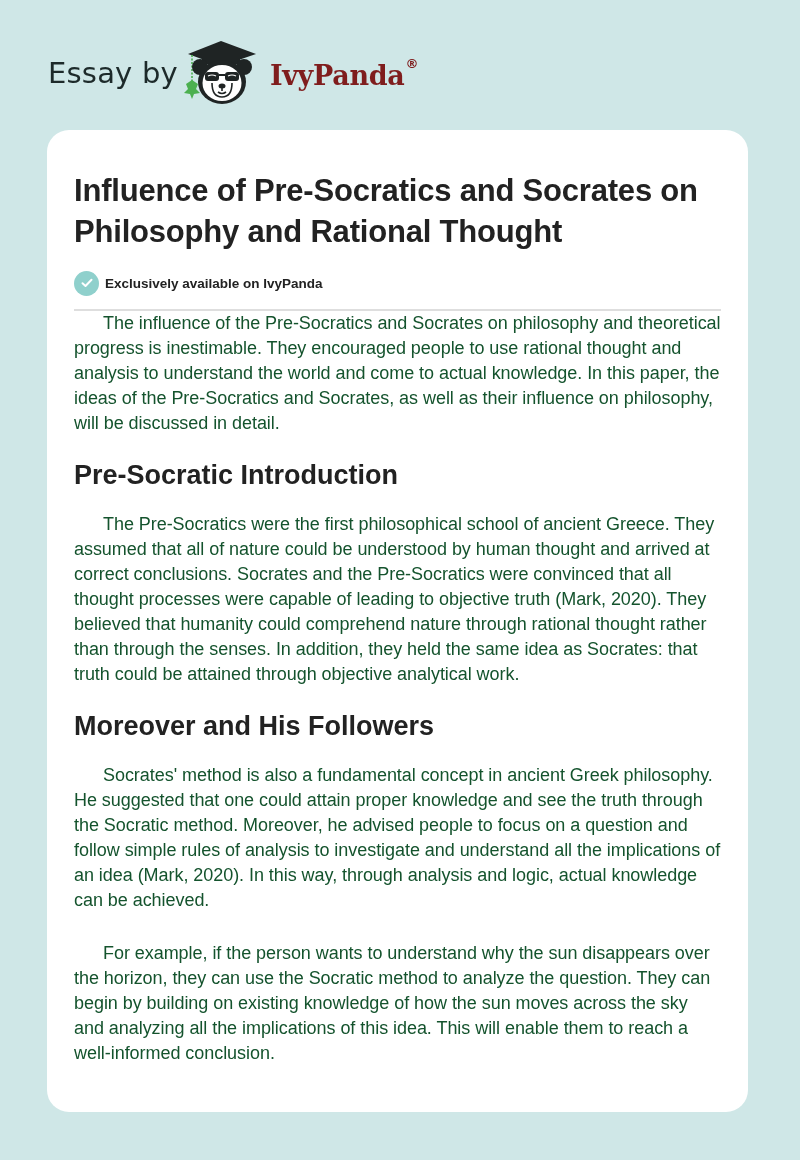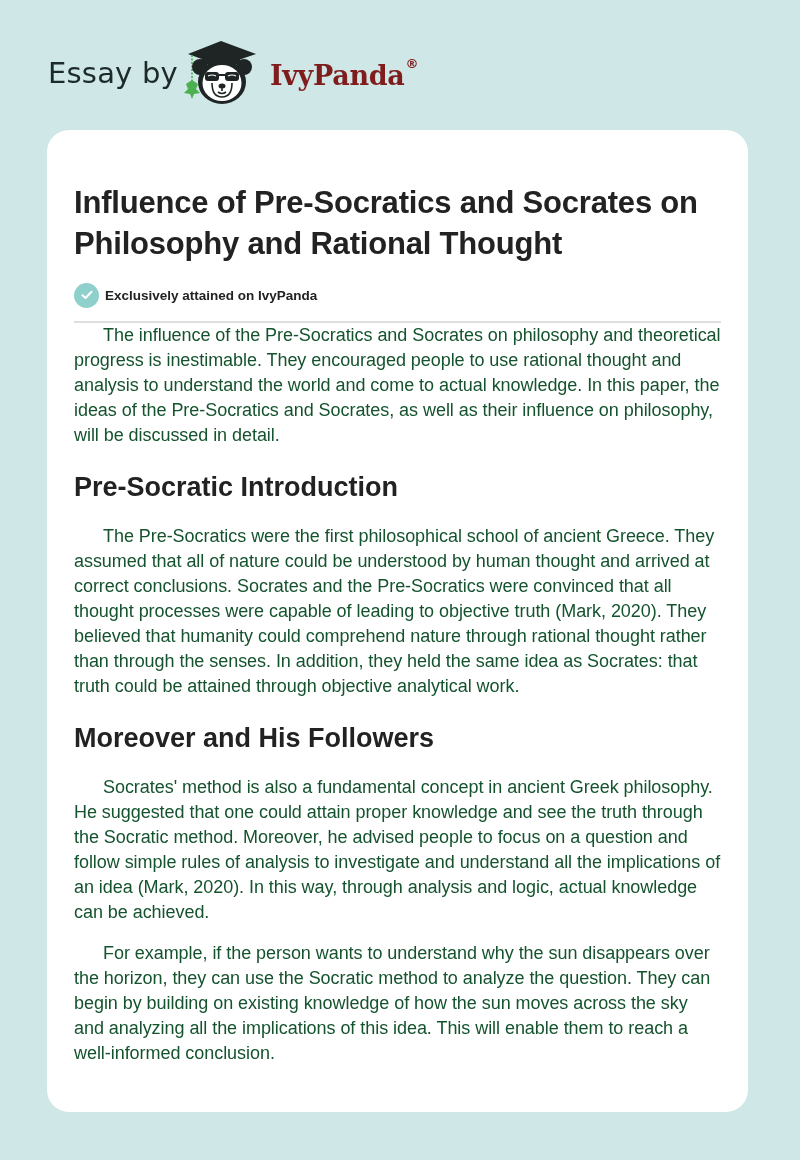--- a/index.html
+++ b/index.html
@@ -51,21 +51,21 @@
       margin-left: 1px;
     }
     .card {
       position: absolute;
       left: 47px;
       top: 130px;
       width: 701px;
       height: 982px;
       background: #ffffff;
       border-radius: 22px;
-      padding: 52px 27px 0 27px;
+      padding: 40px 27px 0 27px;
     }
     .title {
       font-family: "Liberation Sans", sans-serif;
       font-weight: bold;
       font-size: 31px;
       line-height: 41px;
       color: #222;
       letter-spacing: -0.2px;
     }
     .exclusive {
@@ -102,21 +102,21 @@
       margin-top: 22px;
       margin-bottom: 20px;
     }
     .para {
       font-size: 18px;
       line-height: 25px;
       color: #14532d;
       text-indent: 29px;
       letter-spacing: -0.05px;
     }
-    .para + .para { margin-top: 16px; }
+    .para + .para { margin-top: 28px; }
   </style>
 </head>
 <body>
 
 <header class="brand">
   <span class="brand-prefix">Essay by</span>
   <span class="brand-logo">
     <svg width="86" height="72" viewBox="0 0 86 72">
 
       <polygon points="10,18 43,5 78,18 43,30" fill="#1f2424"></polygon>
@@ -149,21 +149,21 @@
 
 <main class="card">
   <h1 class="title">Influence of Pre-Socratics and Socrates on Philosophy and Rational Thought</h1>
 
   <div class="exclusive">
     <span class="check-badge">
       <svg width="12" height="10" viewBox="0 0 12 10">
         <path d="M1.5,5.2 L4.5,8 L10.5,1.8" stroke="#ffffff" stroke-width="2" fill="none" stroke-linecap="round" stroke-linejoin="round"></path>
       </svg>
     </span>
-    <span class="exclusive-text">Exclusively attained on IvyPanda</span>
+    <span class="exclusive-text">Exclusively available on IvyPanda</span>
   </div>
 
   <div class="divider"></div>
 
   <section>
     <p class="para">The influence of the Pre-Socratics and Socrates on philosophy and theoretical progress is inestimable. They encouraged people to use rational thought and analysis to understand the world and come to actual knowledge. In this paper, the ideas of the Pre-Socratics and Socrates, as well as their influence on philosophy, will be discussed in detail.</p>
   </section>
 
   <section>
     <h2 class="section-heading">Pre-Socratic Introduction</h2>

